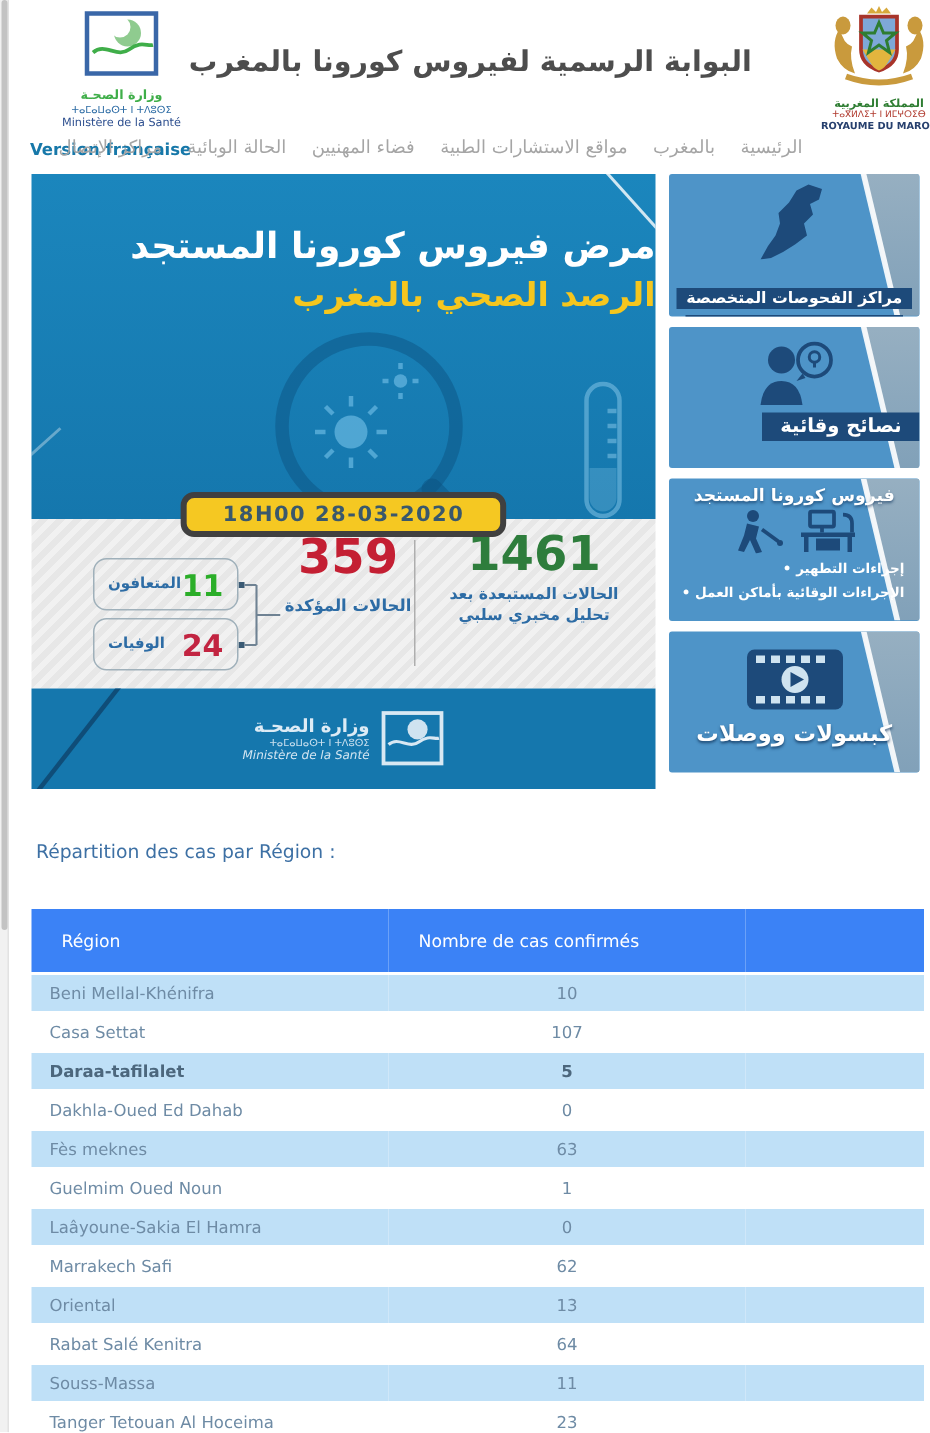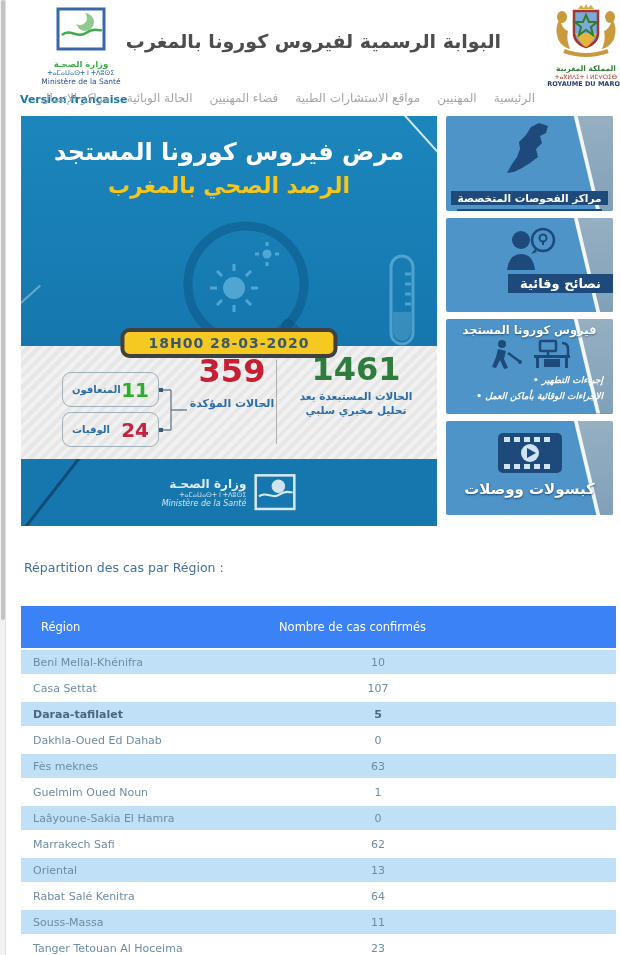--- a/index.html
+++ b/index.html
@@ -31,21 +31,21 @@
 
   
   .content { position:absolute; top:116px; left:21px; width:592px; height:410px; display:flex; gap:9px; }
 
   
   .banner { width:416px; position:relative; }
   .hero { height:230px; background:linear-gradient(180deg,#1b86bd 0%,#1577ad 100%); position:relative; overflow:hidden; }
   .diag-tr { position:absolute; top:-4px; right:34px; width:2px; height:130px; background:rgba(255,255,255,.8); transform:rotate(-42deg); transform-origin:top right; }
   .diag-bl { position:absolute; left:-30px; bottom:-48px; width:2px; height:130px; background:rgba(255,255,255,.35); transform:rotate(48deg); }
   .hero-art { position:absolute; inset:0; }
-  .hero-titles { position:relative; margin-top:22px; text-align:center; direction:rtl; z-index:2; }
+  .hero-titles { position:relative; margin-top:34px; text-align:right; direction:rtl; z-index:2; }
   .hero-titles .t1 { color:#ffffff; font-size:24px; font-weight:bold; }
   .hero-titles .t2 { color:#f5c61e; font-size:22px; font-weight:bold; margin-top:7px; }
   .badge { position:absolute; top:212px; left:50%; transform:translateX(-50%); z-index:5;
            background:#f5c822; border:4px solid #404040; border-radius:9px; padding:3px 24px;
            color:#3a586c; font-weight:bold; font-size:14px; letter-spacing:1px; white-space:nowrap; }
 
   .stats { height:113px; position:relative;
            background:repeating-linear-gradient(135deg,#f1f1f1 0px,#f1f1f1 4px,#e7e7e7 4px,#e7e7e7 8px); }
   .stat-excluded { position:absolute; right:10px; top:6px; width:142px; text-align:center; }
   .stat-excluded .val { font-size:32px; font-weight:bold; color:#2e7d3c; line-height:1.1; }
@@ -81,21 +81,21 @@
   .c1-map { display:block; margin:5px auto 0; }
   .c1-lines { text-align:center; margin-top:15px; line-height:1.15; }
   .c1-lines .strip { font-size:10.5px; }
   .c2-icon { display:block; margin:8px auto 0; }
   .c2-label { text-align:right; margin-top:3px; }
   .c2-label .strip { font-size:13px; padding:2px 12px; }
   .c3-title { text-align:center; color:#fff; font-weight:bold; font-size:11.5px; direction:rtl; margin-top:4px;
               text-shadow:0 1px 2px rgba(16,52,92,.65); }
   .c3-icons { display:flex; justify-content:center; gap:10px; margin-top:2px; }
   .c3-bullets { margin-top:3px; }
-  .b-line { direction:ltr; text-align:right; padding:0 10px 0 4px; color:#fff; font-weight:bold; font-size:9px; margin-top:6px;font-style:italic; }
+  .b-line { direction:ltr; text-align:right; padding:0 10px 0 4px; color:#fff; font-weight:bold; font-size:9px; margin-top:6px; }
   .b-line::before { content:"•  "; }
   .c4-icon { display:block; margin:8px auto 0; }
   .c4-label { text-align:center; color:#fff; font-weight:bold; font-size:15px; direction:rtl; margin-top:3px;
               text-shadow:0 1px 2px rgba(16,52,92,.8); }
 
   
   .region-section { position:absolute; top:526px; left:0; width:620px; }
   .region-title { margin:34px 0 0 24px; font-size:12.5px; color:#3d70a4; font-weight:normal; }
   table.region-table { margin:29px 0 0 21px; width:595px; border-collapse:separate; border-spacing:0 2px; table-layout:fixed; }
   .region-table th { background:#3b82f6; color:#fff; font-size:11.5px; font-weight:normal; text-align:left; height:42px; padding-left:20px; }
@@ -144,21 +144,21 @@
       <div class="ar">المملكة المغربية</div>
       <div class="tf">ⵜⴰⴳⵍⴷⵉⵜ ⵏ ⵍⵎⵖⵔⵉⴱ</div>
       <div class="fr">ROYAUME DU MAROC</div>
     </div>
   </header>
 
   <nav>
     <span class="version-link">Version française</span>
     <ul class="nav-items">
       <li>الرئيسية</li>
-      <li>المهنيين</li>
+      <li>بالمغرب</li>
       <li>مواقع الاستشارات الطبية</li>
       <li>فضاء المهنيين</li>
       <li>الحالة الوبائية</li>
       <li>مراكز الإتصال</li>
     </ul>
   </nav>
 
   <div class="content">
 
     <section class="banner">

